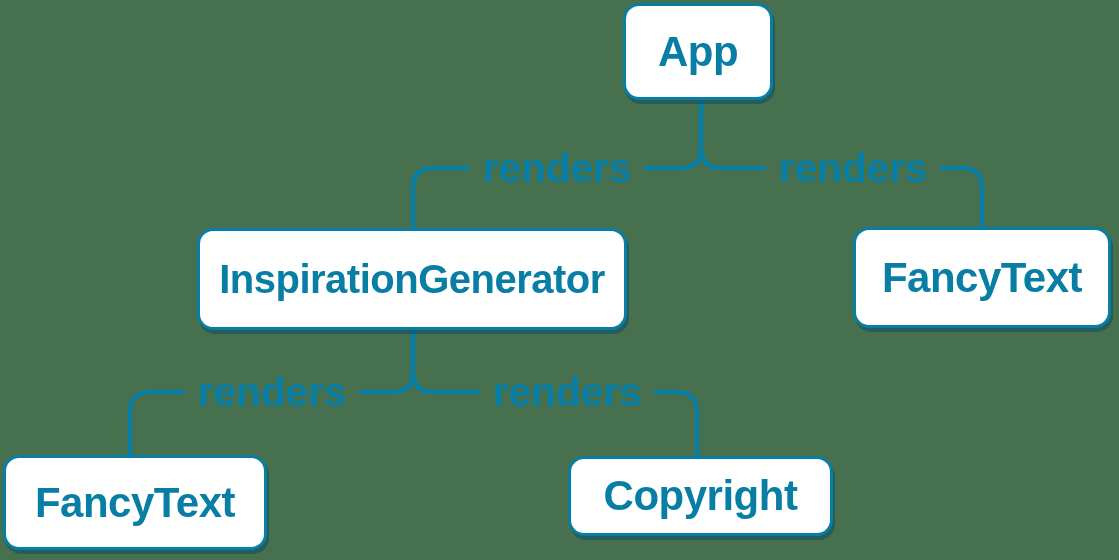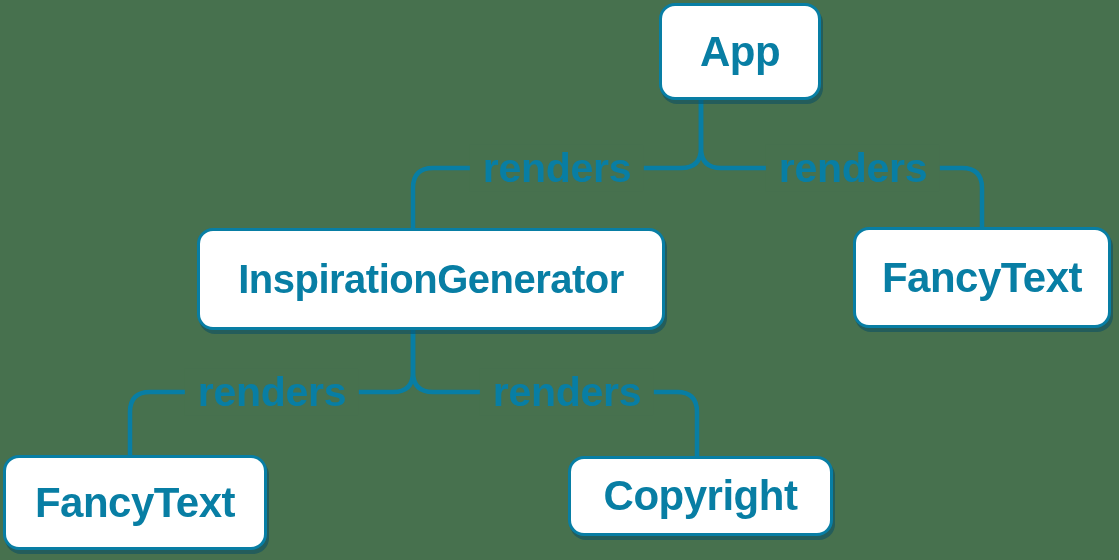--- a/index.html
+++ b/index.html
@@ -42,22 +42,22 @@
     border: 3.5px solid var(--accent);
     border-radius: 16px;
     box-shadow: 2px 4px 0 0 var(--shadow);
     color: var(--accent);
     font-size: 42px;
     font-weight: bold;
     letter-spacing: -0.5px;
     white-space: nowrap;
     z-index: 2;
   }
-  .node-app            { left: 623px; top: 3px;   width: 162px; height: 97px; margin-left: 36px;  }
-  .node-inspiration    { left: 197px; top: 228px; width: 468px; height: 102px; font-size: 40px; }
+  .node-app            { left: 623px; top: 3px;   width: 150px; height: 97px;  }
+  .node-inspiration    { left: 197px; top: 228px; width: 430px; height: 102px; font-size: 40px; }
   .node-fancy-top      { left: 853px; top: 227px; width: 258px; height: 101px; }
   .node-fancy-bottom   { left: 3px;   top: 455px; width: 264px; height: 95px;  }
   .node-copyright      { left: 568px; top: 456px; width: 265px; height: 80px;  }
   .edge-label {
     position: absolute;
     transform: translate(-50%, -50%);
     background: var(--bg);
     color: var(--accent);
     font-size: 41px;
     font-weight: bold;

